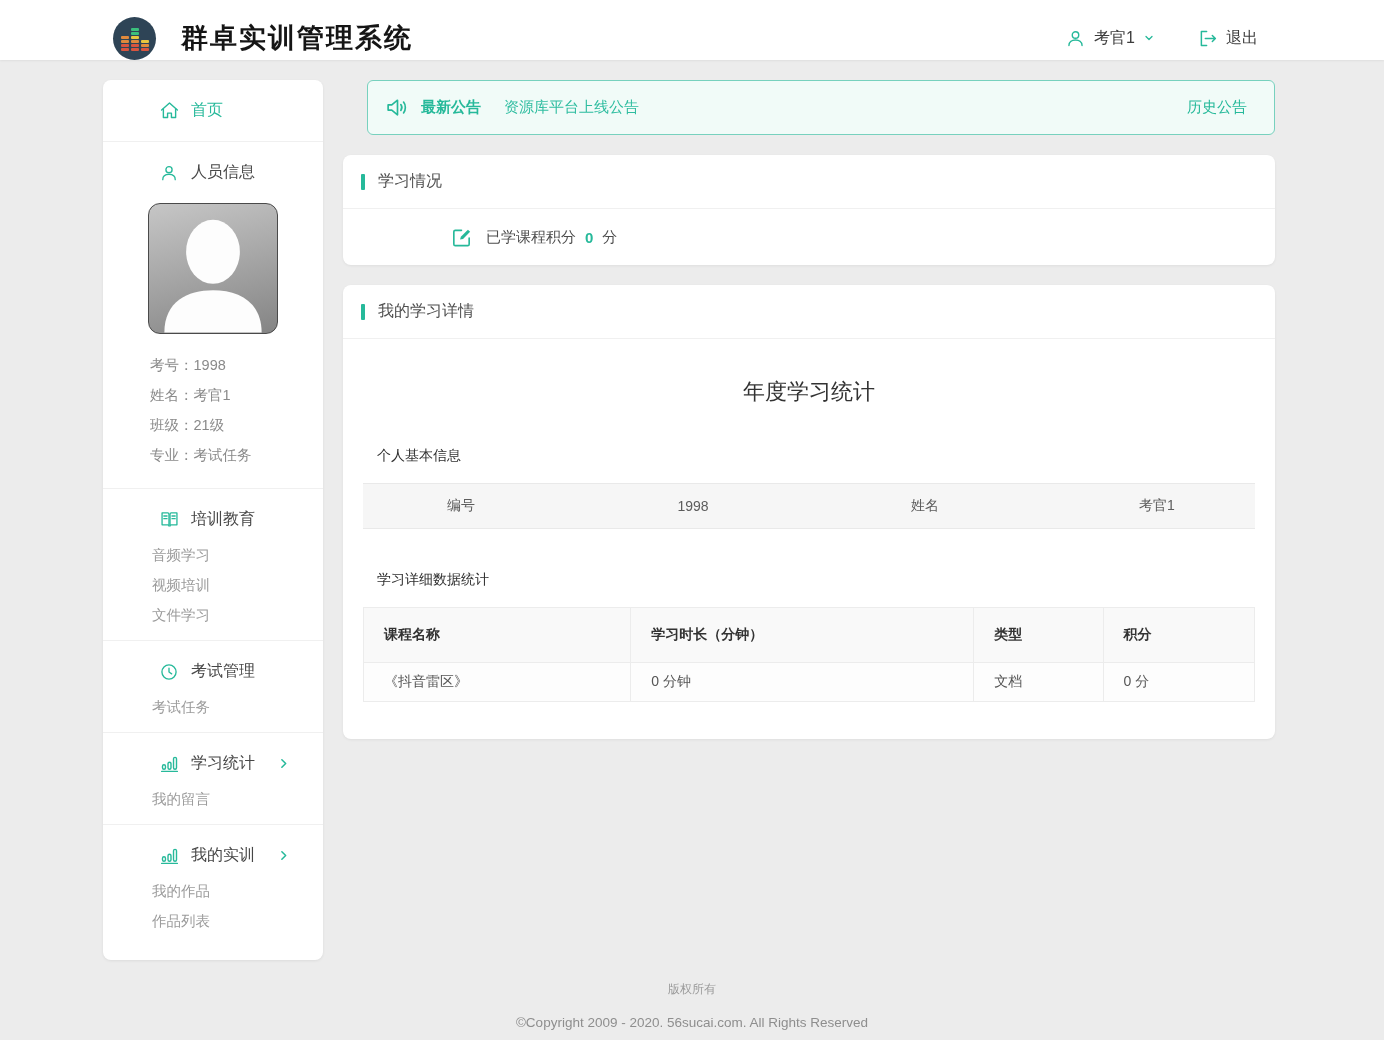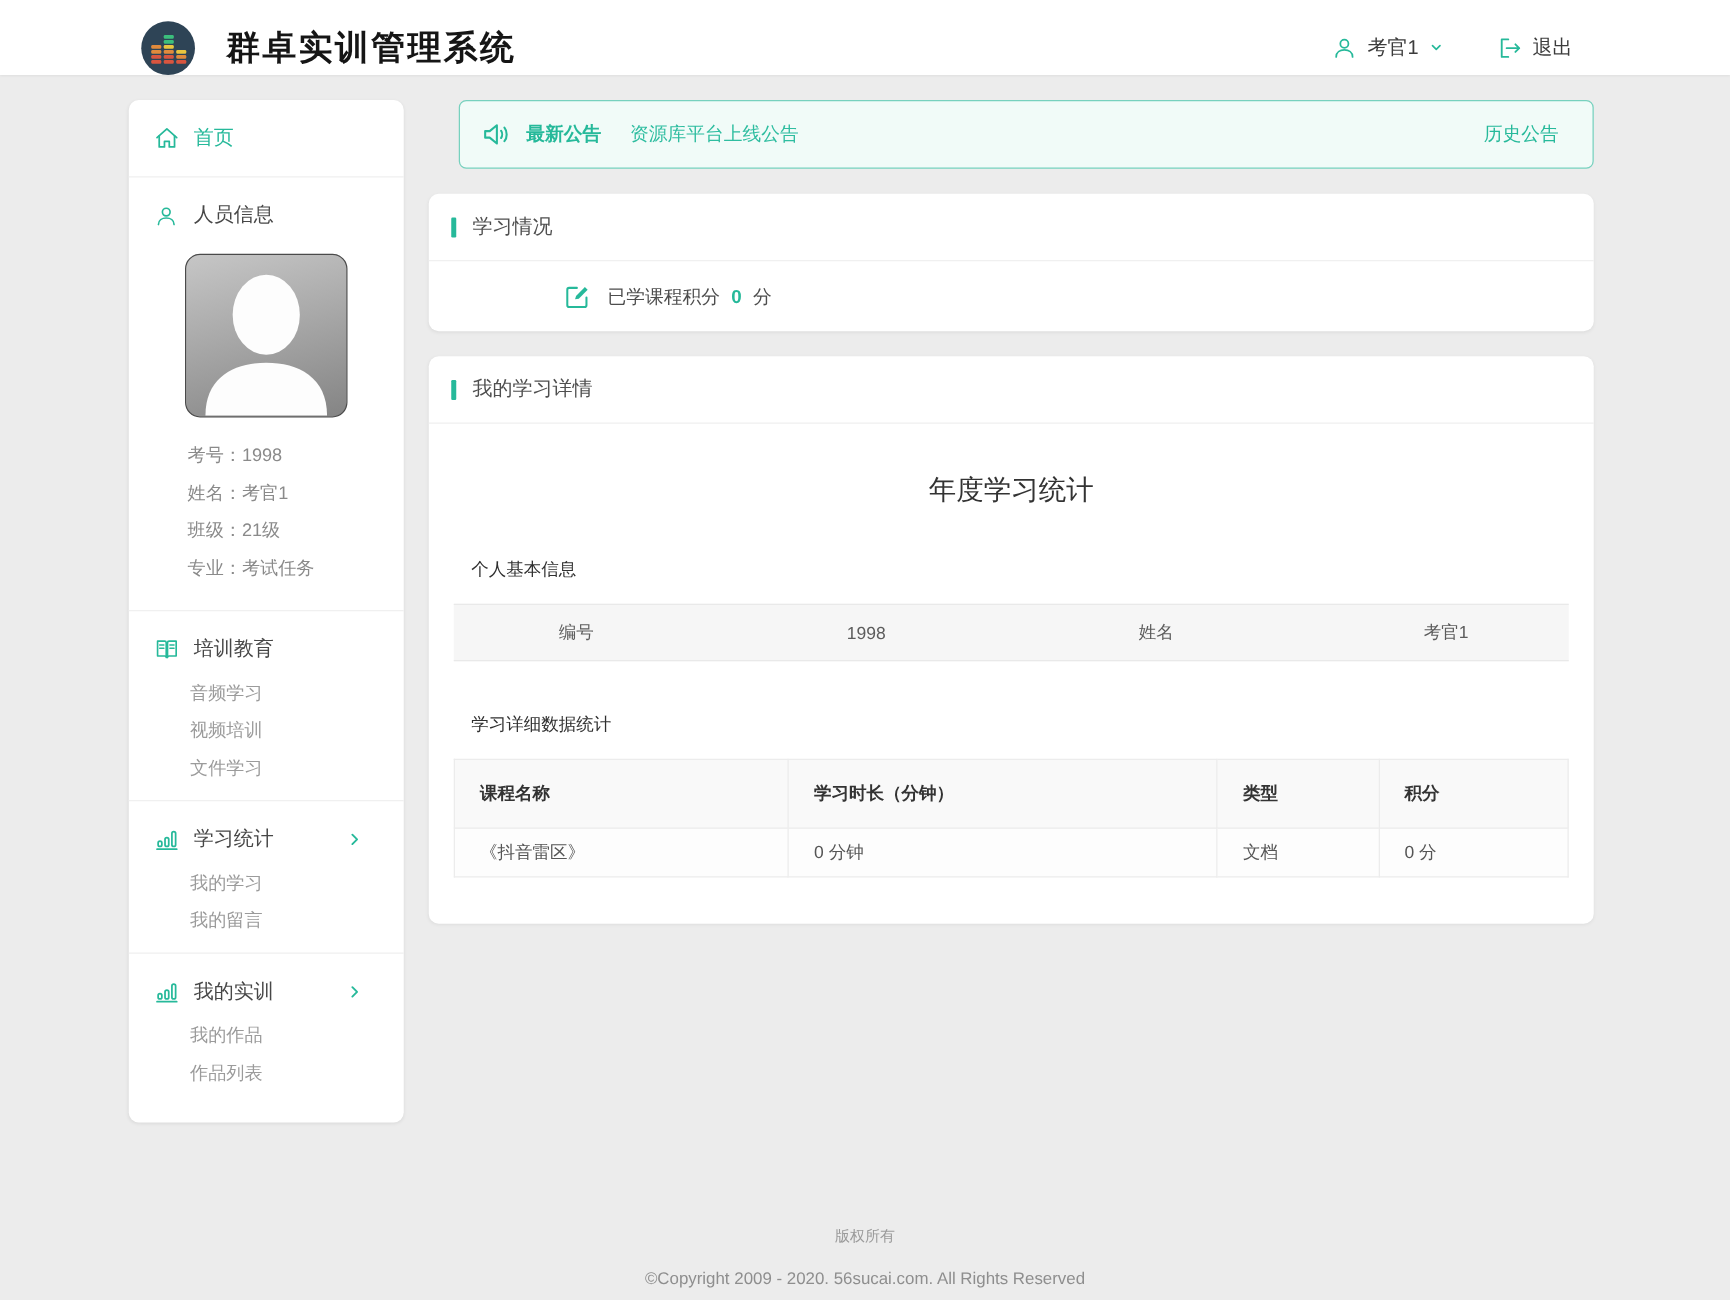--- a/index.html
+++ b/index.html
@@ -38,21 +38,21 @@
 
   
   .sidebar {
     width:220px; background:#fff; border-radius:8px;
     box-shadow:0 1px 3px rgba(0,0,0,.07); padding-bottom:14px;
   }
   .side-section { padding:10px 0; border-bottom:1px solid #f0f0f0; }
   .side-section:last-child { border-bottom:none; }
   .side-row {
     display:flex; align-items:center; height:41px; padding:0 14px 0 20px;
-    font-size:16px; color:#474747; cursor:pointer;
+    font-size:16px; color:#474747; cursor:pointer;margin-left:36px;
   }
   .side-row .icon { width:24px; margin-right:8px; }
   .side-row.active { color:#26b99a; }
   .sub-item { height:30px; line-height:30px; padding-left:49px; font-size:14.5px; color:#9b9b9b; cursor:pointer; }
   .chev-right { margin-left:auto; }
   .avatar-box {
     width:130px; height:131px; margin:10px auto 12px; border-radius:12px;
     border:1px solid #4a4a4a; background:linear-gradient(165deg,#c6c6c6 0%,#a9a9a9 45%,#848484 100%);
     overflow:hidden;
   }
@@ -206,39 +206,50 @@
             <path d="M5.5 8 H9.2 M5.5 11 H9.2 M14.8 8 H18.5 M14.8 11 H18.5"></path>
           </svg>
         </span>
         <span>培训教育</span>
       </div>
       <div class="sub-item">音频学习</div>
       <div class="sub-item">视频培训</div>
       <div class="sub-item">文件学习</div>
     </div>
 
+    <div class="side-section">
+      <div class="side-row">
+        <span class="icon">
+          <svg width="20" height="20" viewBox="0 0 24 24" fill="none" stroke="#26b99a" stroke-width="1.6" stroke-linecap="round">
+            <circle cx="12" cy="12" r="8.5"></circle>
+            <path d="M12 7.5 V12 L15.2 14.2"></path>
+          </svg>
+        </span>
+        <span>考试管理</span>
+      </div>
+      <div class="sub-item">考试任务</div>
+    </div>
 
     <div class="side-section">
       <div class="side-row">
         <span class="icon">
           <svg width="21" height="21" viewBox="0 0 24 24" fill="none" stroke="#26b99a" stroke-width="1.6" stroke-linecap="round">
             <path d="M3 21 H21"></path>
             <rect x="4" y="13.5" width="3.4" height="5" rx="1.7"></rect>
             <rect x="10.3" y="10.5" width="3.4" height="8" rx="1.7"></rect>
             <rect x="16.6" y="5" width="3.4" height="13.5" rx="1.7"></rect>
           </svg>
         </span>
         <span>学习统计</span>
         <span class="icon chev-right">
           <svg width="13" height="13" viewBox="0 0 24 24" fill="none" stroke="#26b99a" stroke-width="2.8" stroke-linecap="round" stroke-linejoin="round">
             <path d="M9 5 L16 12 L9 19"></path>
           </svg>
         </span>
       </div>
-      <div class="sub-item">我的学习</div>
       <div class="sub-item">我的留言</div>
     </div>
 
     <div class="side-section">
       <div class="side-row">
         <span class="icon">
           <svg width="21" height="21" viewBox="0 0 24 24" fill="none" stroke="#26b99a" stroke-width="1.6" stroke-linecap="round">
             <path d="M3 21 H21"></path>
             <rect x="4" y="13.5" width="3.4" height="5" rx="1.7"></rect>
             <rect x="10.3" y="10.5" width="3.4" height="8" rx="1.7"></rect>

